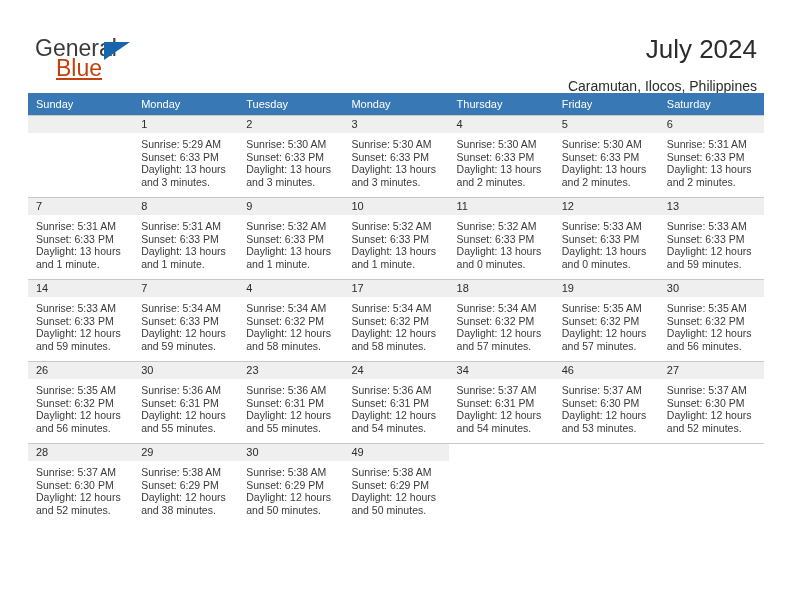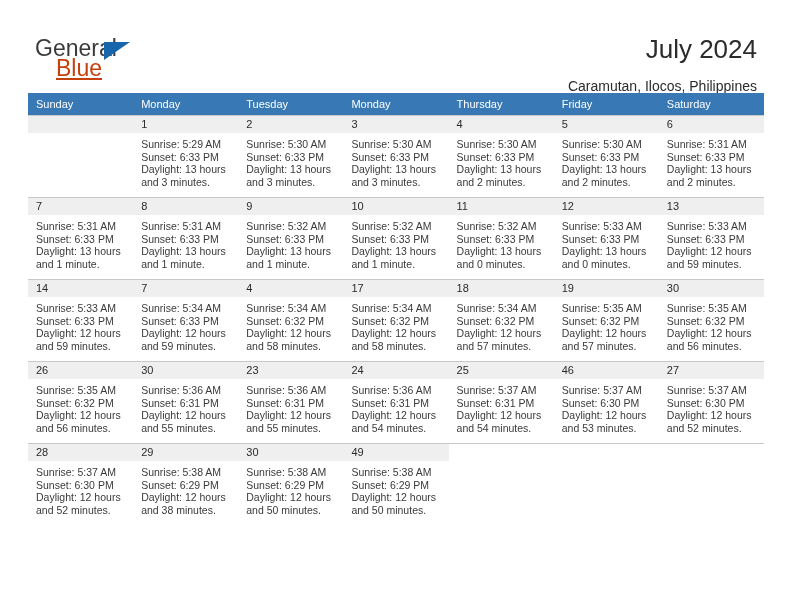--- a/index.html
+++ b/index.html
@@ -447,21 +447,21 @@
               <div class="detail">
                 <div>Sunrise: 5:36 AM</div>
                 <div>Sunset: 6:31 PM</div>
                 <div>Daylight: 12 hours</div>
                 <div>and 54 minutes.</div>
               </div>
             </div>
           </td>
           <td>
             <div class="cell filled">
-              <div class="daynum-band">25</div>
+              <div class="daynum-band">34</div>
               <div class="detail">
                 <div>Sunrise: 5:37 AM</div>
                 <div>Sunset: 6:31 PM</div>
                 <div>Daylight: 12 hours</div>
                 <div>and 54 minutes.</div>
               </div>
             </div>
           </td>
           <td>
             <div class="cell filled">

